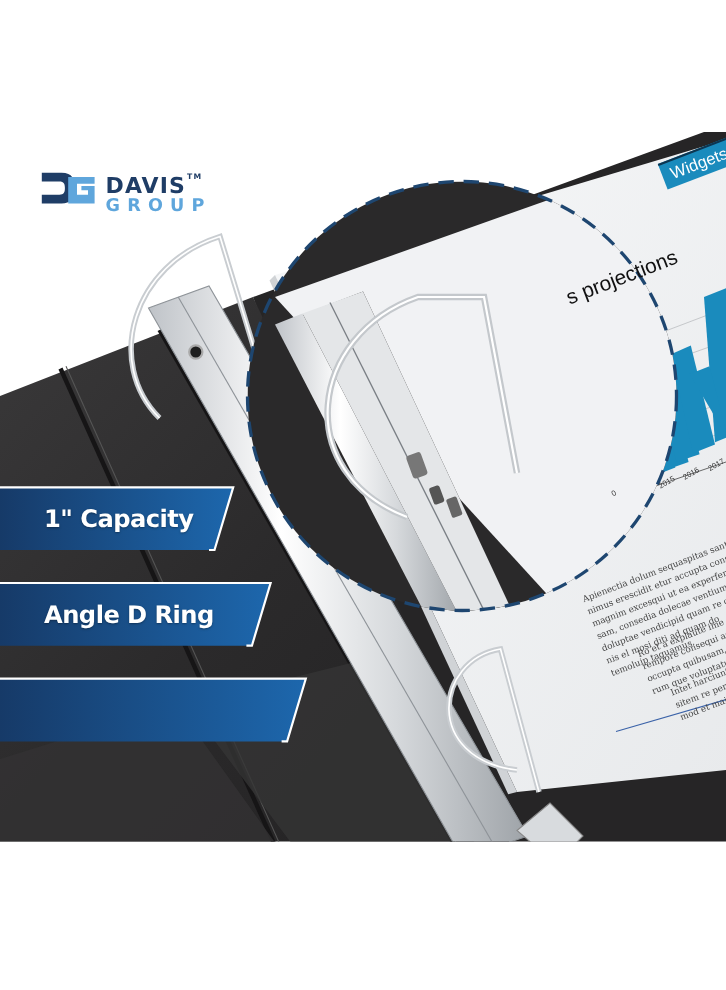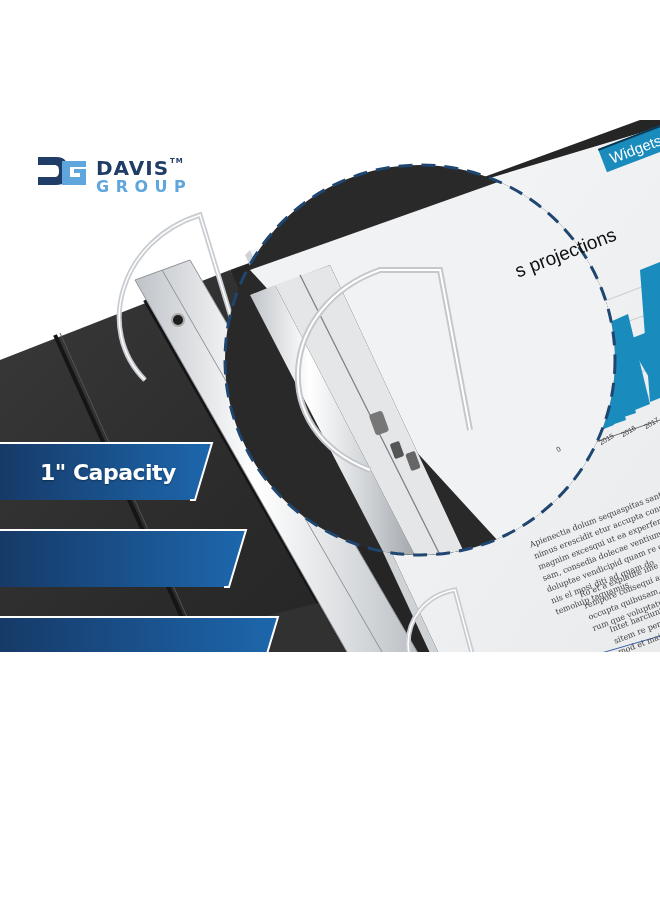--- a/index.html
+++ b/index.html
@@ -1,17 +1,17 @@
 <!DOCTYPE html>
 <html><head>
 <meta charset="utf-8">
 <style>
   html,body{margin:0;padding:0;background:#ffffff;}
   body{width:660px;height:900px;position:relative;overflow:hidden;font-family:"DejaVu Sans","Liberation Sans",sans-serif;}
-  .stage{position:absolute;left:0;top:0;width:660px;height:652px;overflow:hidden;}
+  .stage{position:absolute;left:0;top:0;width:660px;height:765px;overflow:hidden;}
   svg.scene{position:absolute;left:0;top:0;}
   .logo{position:absolute;left:36px;top:154px;display:flex;align-items:center;gap:8px;}
   .logo-text{display:flex;flex-direction:column;line-height:1;}
   .logo-davis{font-family:"DejaVu Sans",sans-serif;font-weight:bold;font-size:20px;color:#1f3d66;letter-spacing:1px;}
   .logo-davis sup{font-size:7px;vertical-align:top;margin-left:1px;}
   .logo-group{font-family:"DejaVu Sans",sans-serif;font-weight:bold;font-size:16px;color:#5fa6dc;letter-spacing:6.5px;margin-top:1px;}
   .badge{position:absolute;left:0;height:56px;display:flex;align-items:center;}
   .badge-label{position:relative;z-index:2;color:#ffffff;font-family:"DejaVu Sans",sans-serif;font-weight:bold;font-size:22px;letter-spacing:-0.5px;padding-left:40px;text-shadow:0 1px 2px rgba(0,0,0,0.35);white-space:nowrap;}
   .doc-title{position:absolute;left:598px;top:149px;transform:rotate(-21deg);transform-origin:left top;background:#1a8bbd;color:#fff;font-family:"Liberation Sans",sans-serif;font-size:15px;padding:3px 8px;border-top:2px solid #0d3550;white-space:nowrap;}
   .chart-title{position:absolute;left:512px;top:262px;transform:rotate(-21deg);transform-origin:left top;color:#111;font-family:"Liberation Sans",sans-serif;font-size:19px;white-space:nowrap;}
@@ -159,14 +159,17 @@
   </div>
   <div class="body-text" style="left:608px;top:625px;">
     <div>Intet harciuntu</div>
     <div>sitem re peru</div>
     <div>mod et mai</div>
   </div>
 
   <div class="badge" style="top:444px;width:212px;">
     <span class="badge-label">1" Capacity</span>
   </div>
+  <div class="badge" style="top:531px;width:246px;">
+    <span class="badge-label">Angle D Ring</span>
+  </div>
 
 </div>
 
 </body></html>

